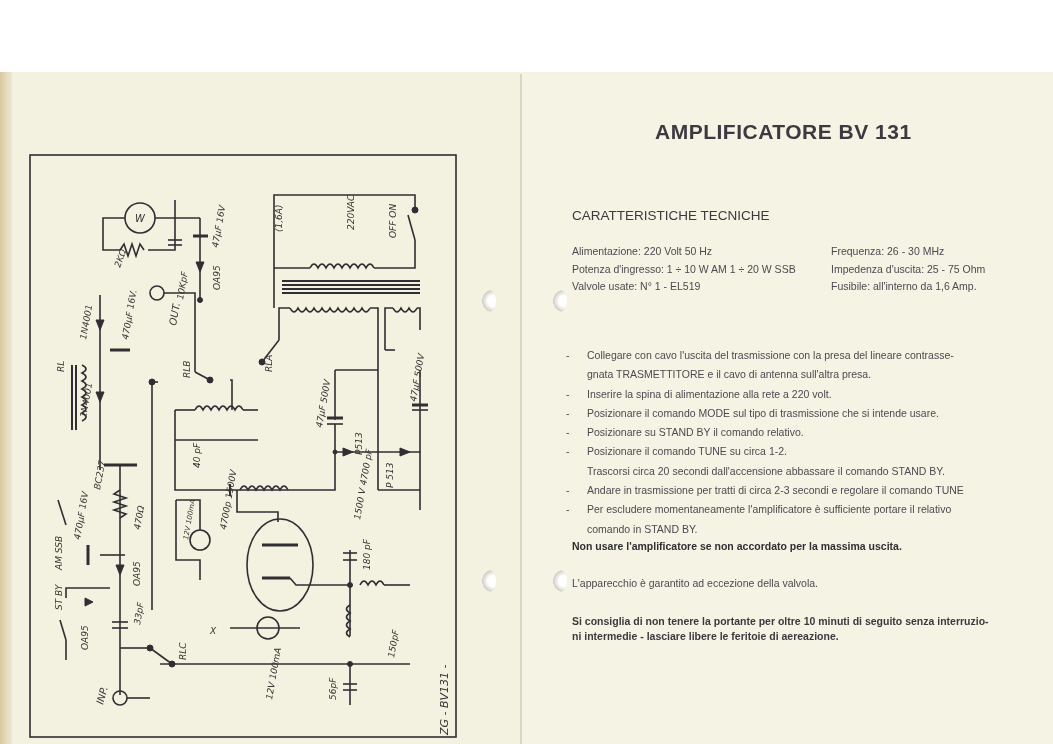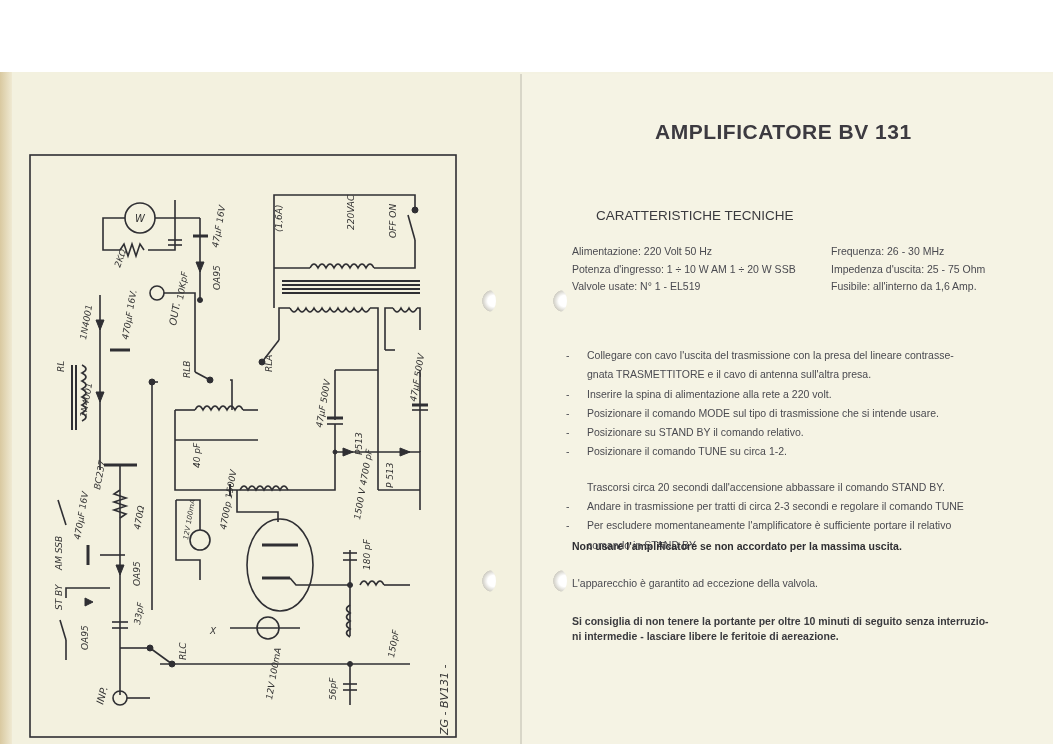--- a/index.html
+++ b/index.html
@@ -8,27 +8,27 @@
   .scan { position:absolute; left:0; top:72px; width:1053px; height:672px; background:#f4f2e2; }
   .edge-shadow { position:absolute; left:0; top:72px; width:12px; height:672px;
          background:linear-gradient(to right,#d9c9a0,#efe9d2); }
   .page-left { position:absolute; left:0; top:72px; width:520px; height:672px; background:#f3f1df; }
   .page-right { position:absolute; left:522px; top:74px; width:531px; height:670px; background:#f5f3e4; }
   .fold { position:absolute; left:520px; top:74px; width:2px; height:670px; background:#d8d6c8; }
   .hole { position:absolute; width:14px; height:22px; border-radius:50%;
           background:radial-gradient(circle at 80% 50%, #ffffff 35%, #cfcdc3 70%, transparent 72%); }
   .schematic { position:absolute; left:0; top:0; }
   .title { position:absolute; left:655px; top:120px; font-size:21px; font-weight:bold; color:#3c3a40; letter-spacing:0.5px; }
-  .subtitle { position:absolute; left:596px; top:208px; font-size:13.5px; color:#3a3a3e; }
+  .subtitle { position:absolute; left:572px; top:208px; font-size:13.5px; color:#3a3a3e; }
   .specs { position:absolute; left:572px; top:243px; font-size:10.5px; color:#4a4a50; line-height:17.5px; }
   .specs .col { position:absolute; top:0; white-space:nowrap; }
   .instr { position:absolute; left:566px; top:346px; width:460px; font-size:10.5px; color:#4a4a50; line-height:19.3px; }
   .instr .item { position:relative; padding-left:21px; }
   .instr .item .bullet { position:absolute; left:0; top:0; }
-  .instr .cont { padding-left:21px;margin-top:16px; }
+  .instr .cont { padding-left:21px; }
   .warn { position:absolute; left:572px; top:540px; font-size:10.5px; font-weight:bold; color:#2e2e32; }
   .guar { position:absolute; left:572px; top:577px; font-size:10.5px; color:#4a4a50; }
   .advice { position:absolute; left:572px; top:614px; width:450px; font-size:10.5px; font-weight:bold; color:#3a3a3e; line-height:15px; }
   svg text { font-family:"DejaVu Sans", sans-serif; font-style:italic; fill:#333; }
 </style>
 </head>
 <body>
 
 <div class="scan"></div>
 <div class="page-left"></div>

